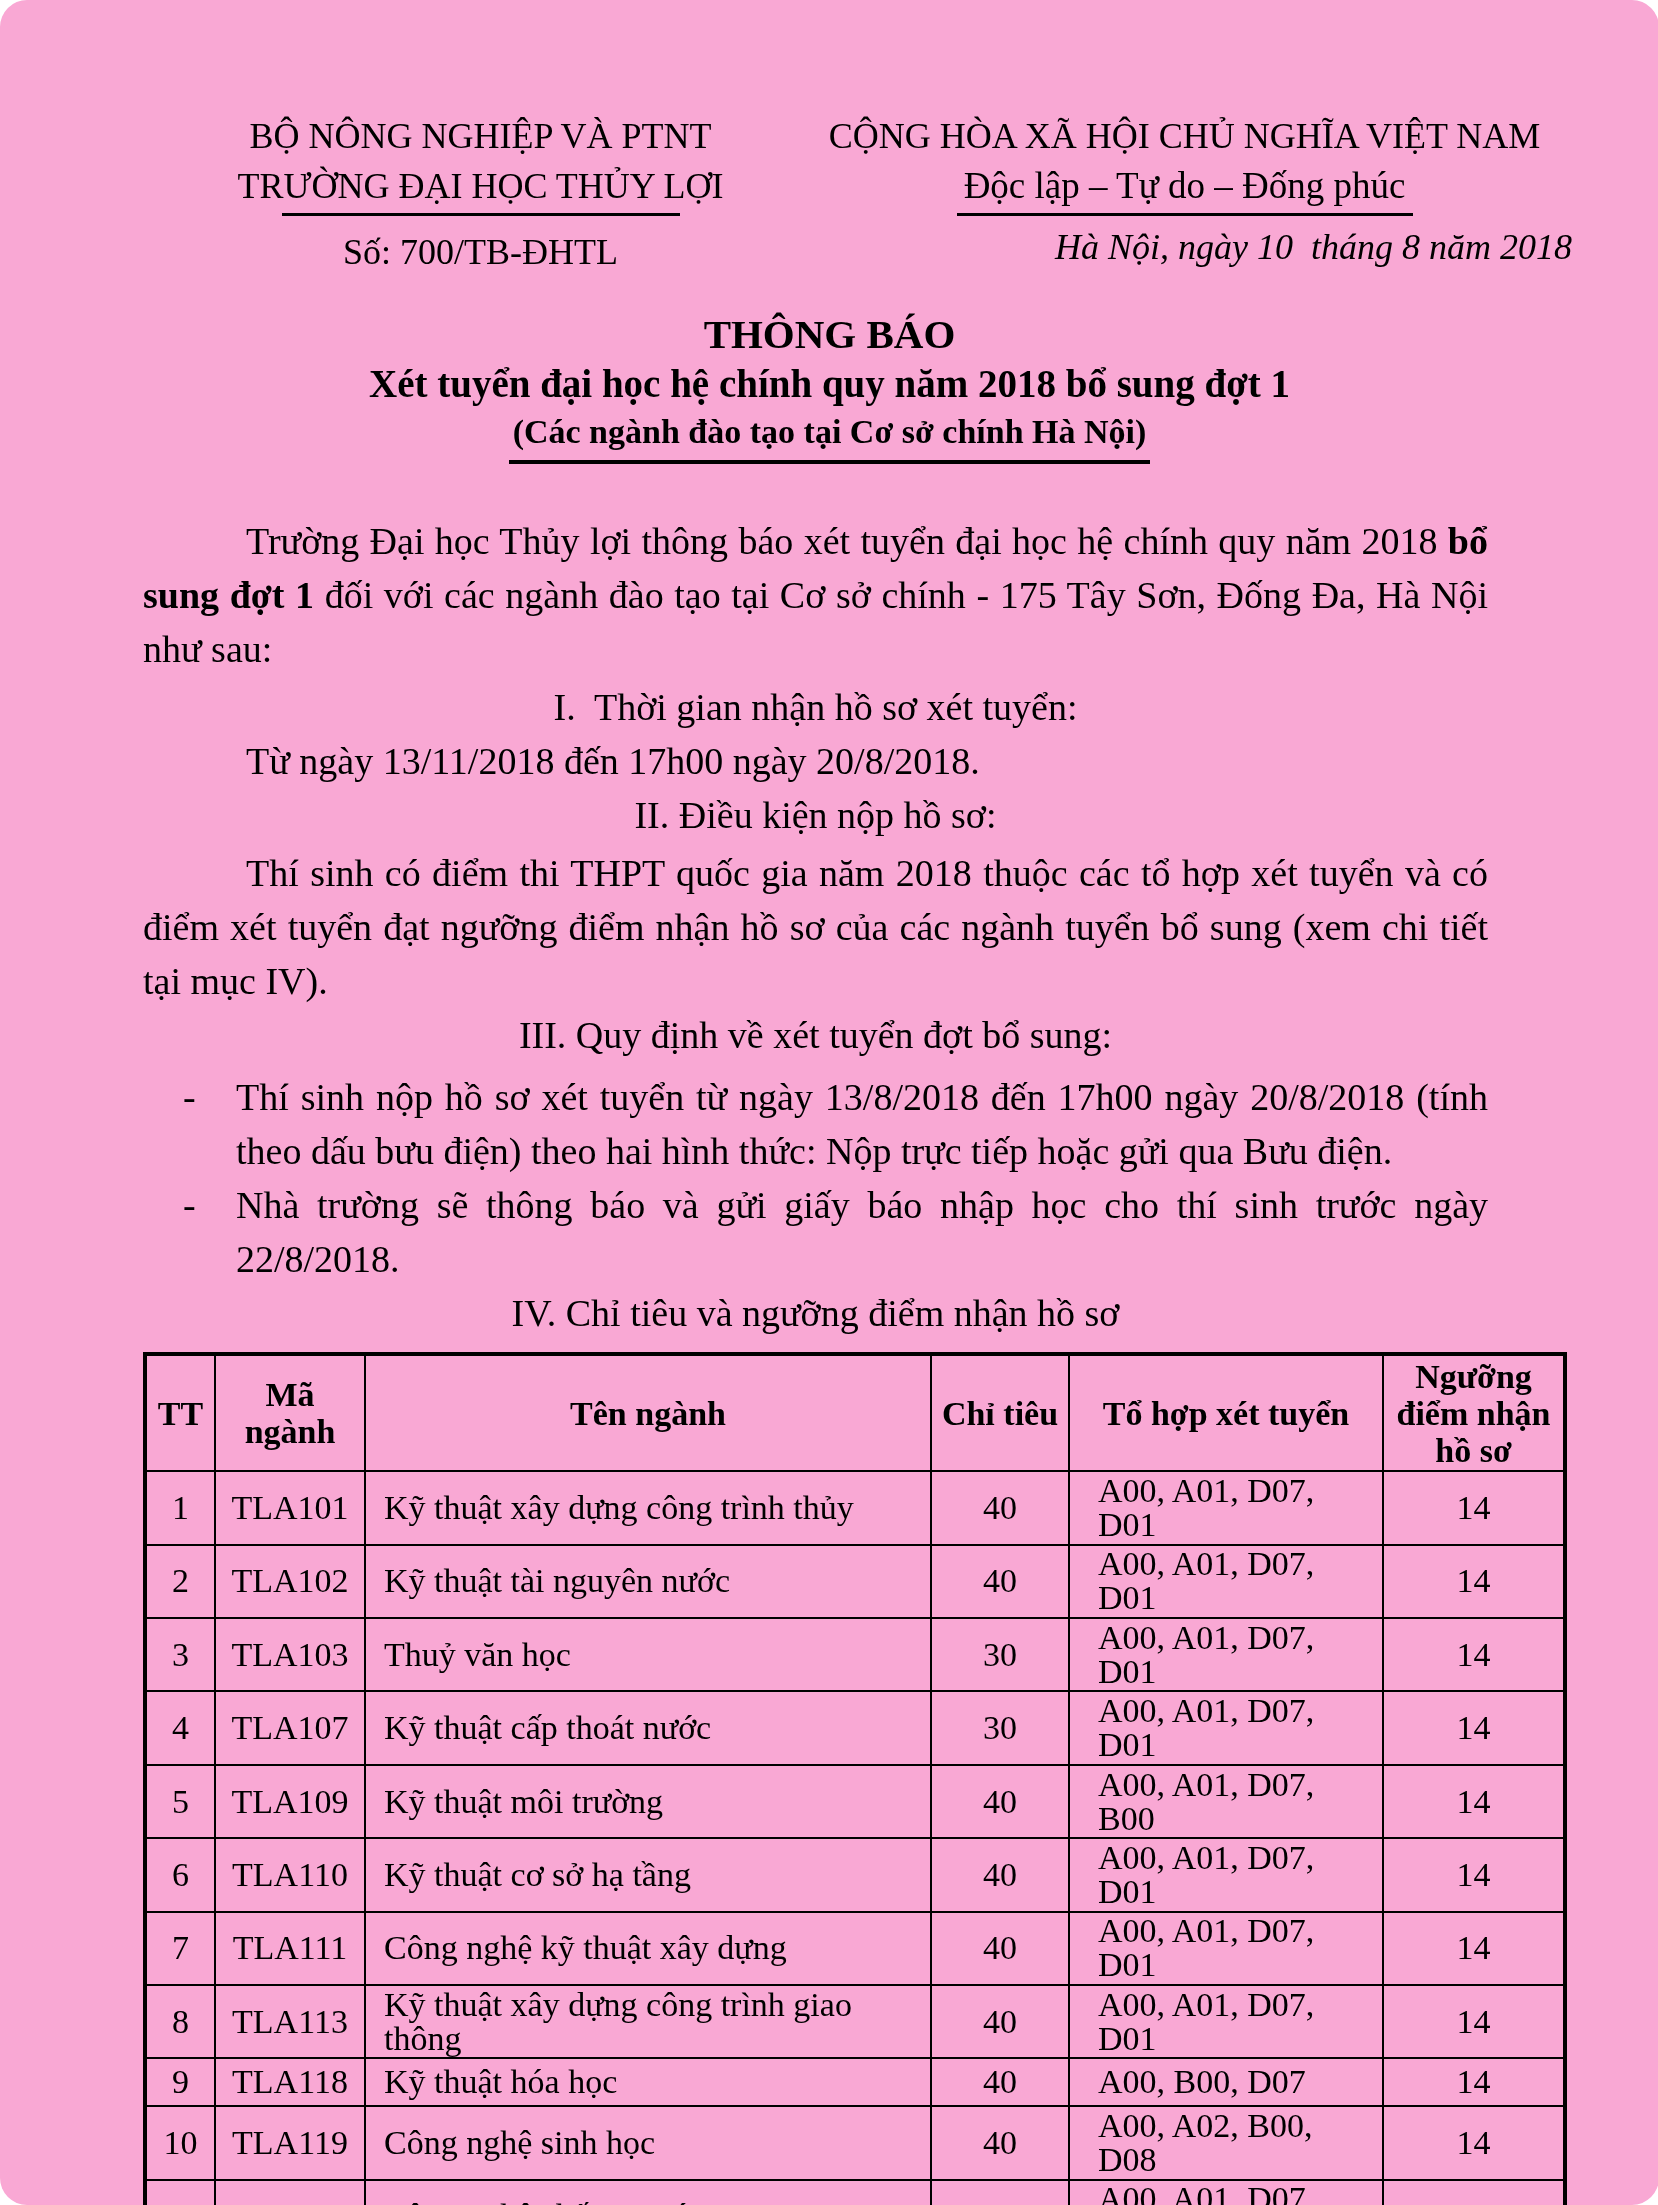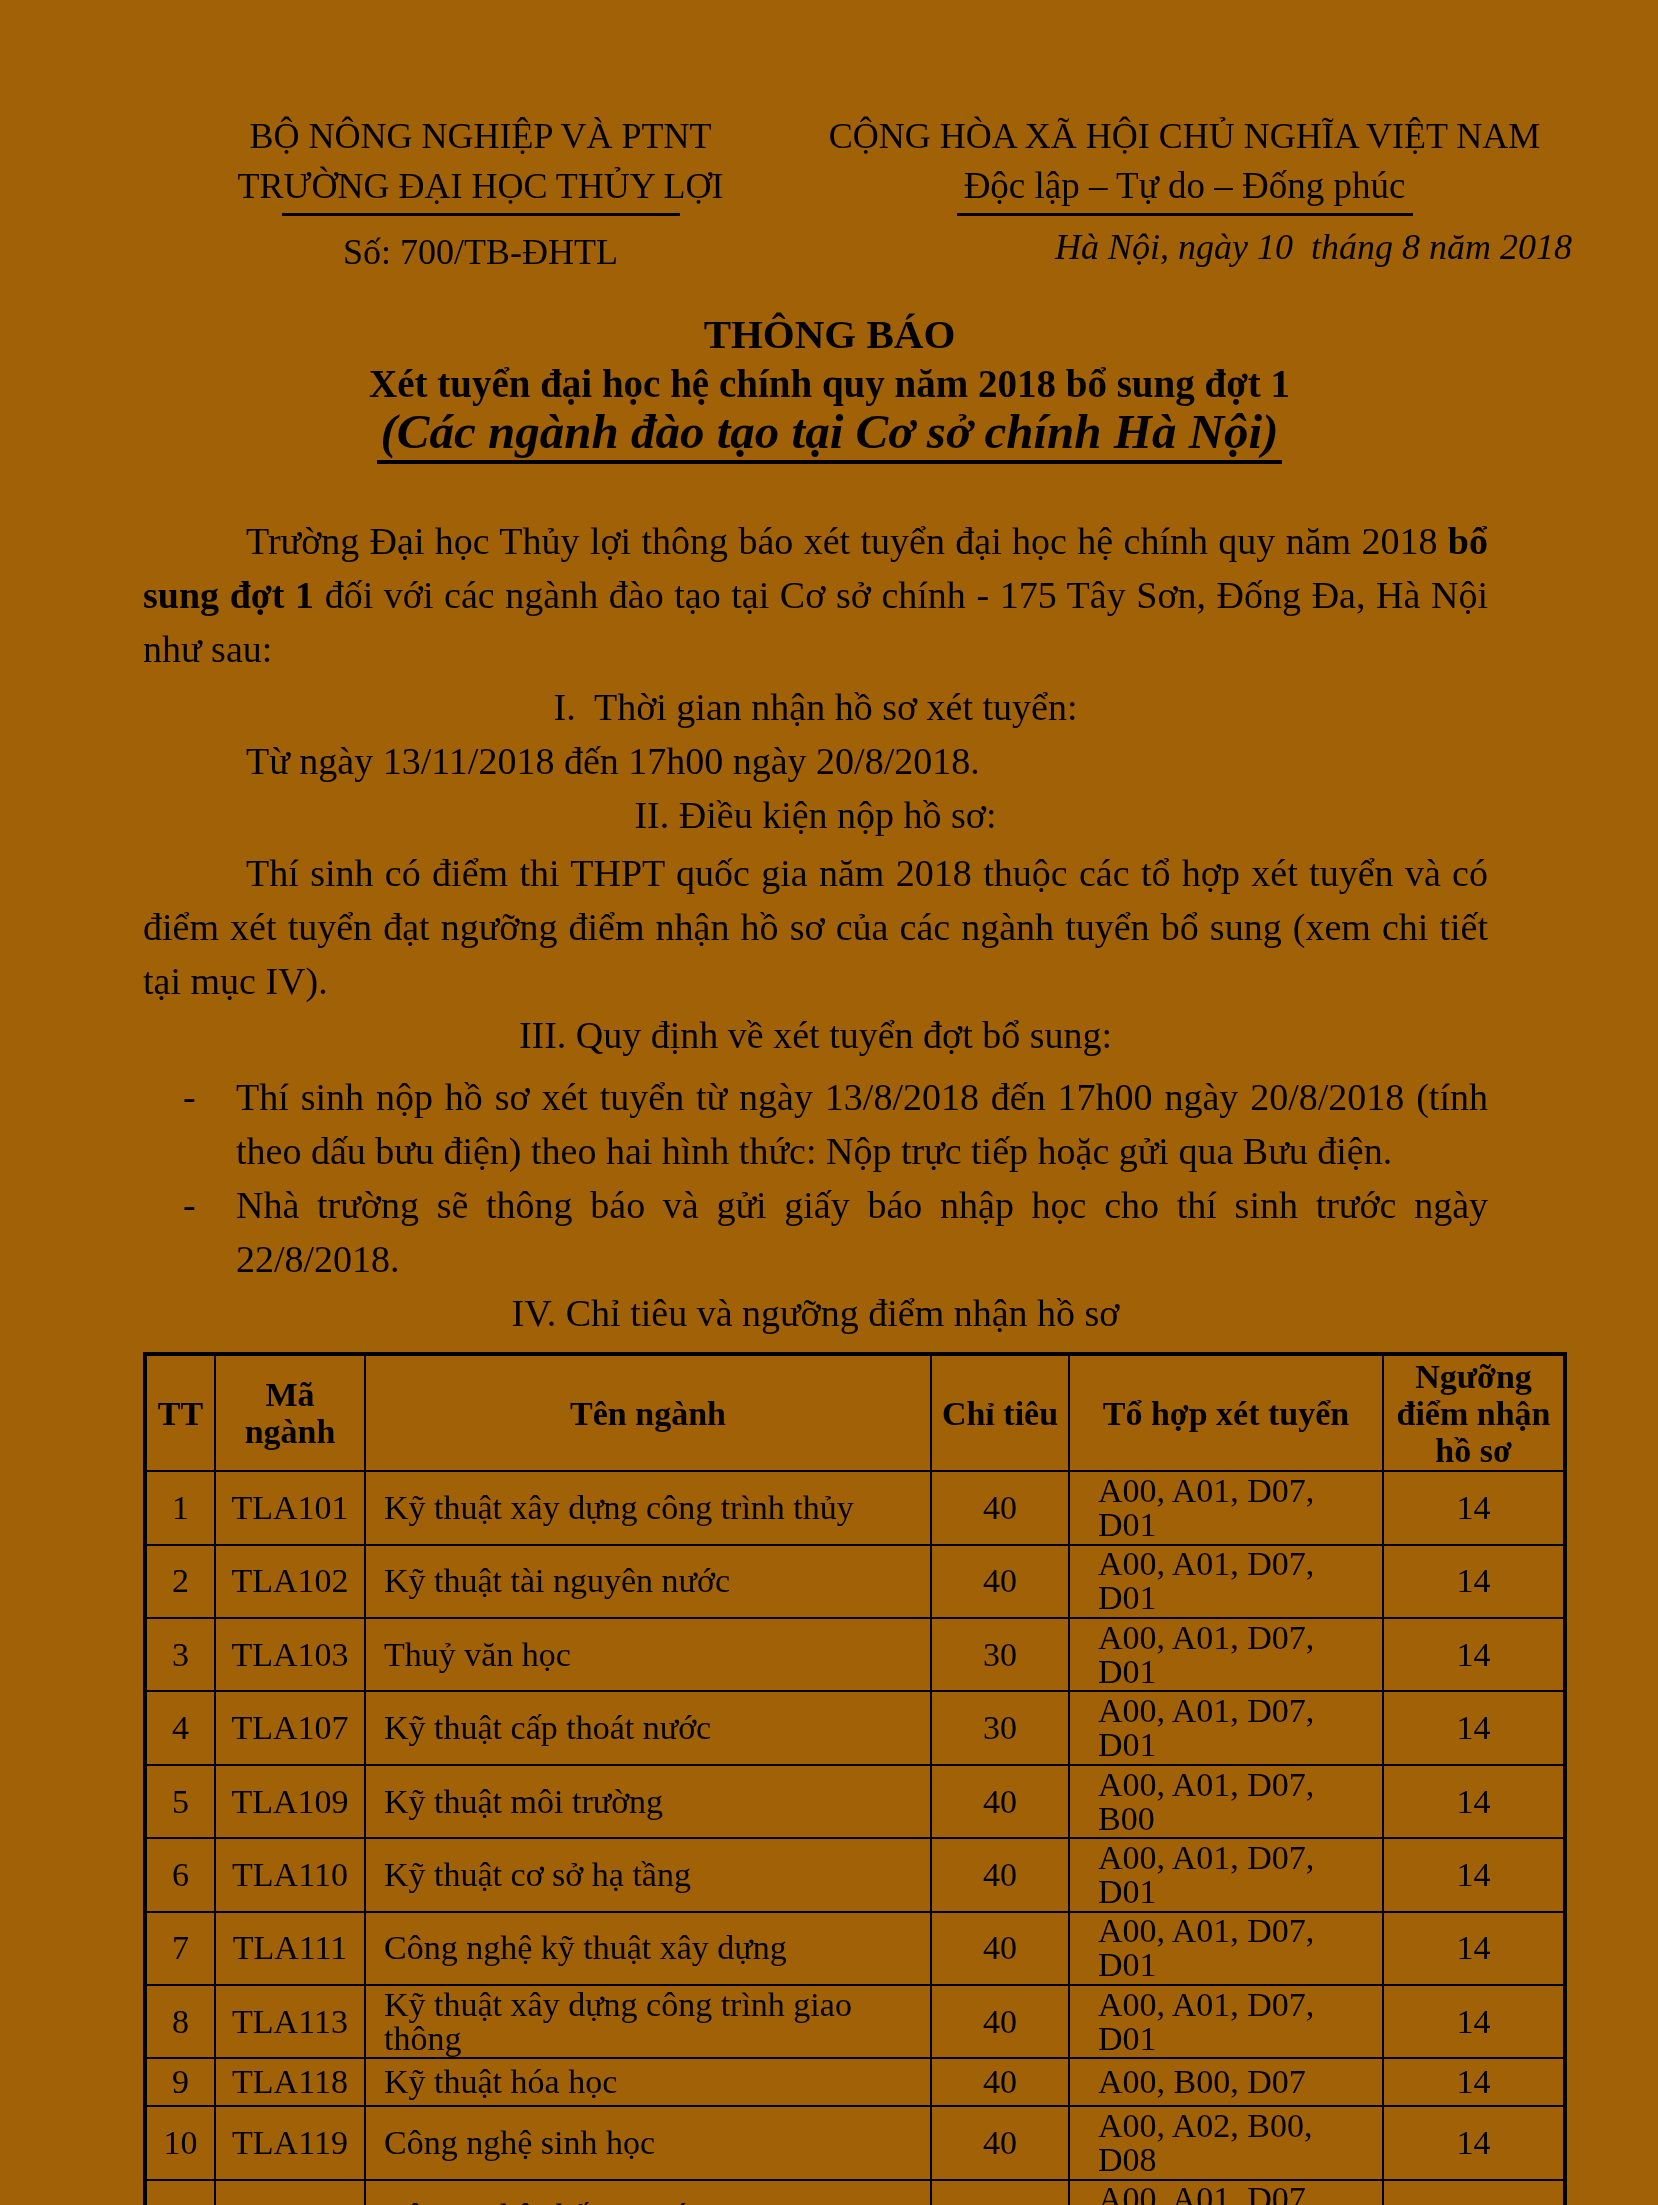--- a/index.html
+++ b/index.html
@@ -1,45 +1,46 @@
 <!DOCTYPE html>
 <html style="font-size:13.3px"><head>
 <meta charset="utf-8">
 <style>
   * { box-sizing: border-box; margin: 0; padding: 0; }
   html, body { background: #ffffff; }
   .page {
     position: relative;
     width: 1659px;
     height: 2205px;
-    background: #a16207;
+    background: #f9a8d4;
     color: #000000;
     font-family: "Liberation Serif", "DejaVu Serif", serif;
     overflow: hidden;
+    border-radius: 27px;
   }
   
   .doc-header { display: flex; padding-top: 111px; }
   .h-left  { margin-left: 211px; width: 539px;  text-align: center; }
   .h-right { margin-left: auto; margin-right: 87px; width: 775px; text-align: center; }
   .h-line  { font-size: 36px; line-height: 50px; white-space: pre-wrap; }
   .h-bold  { font-weight: normal; }
   .h-rule  { border-top: 3.3px solid #000; margin: 1.7px auto 0 auto; }
   .rule-left  { width: 398px; }
   .rule-right { width: 456px; }
   .doc-number { margin-top: 11.6px; font-size: 36px; line-height: 50px; }
   .motto { font-size: 37px; }
   .date-line {
     margin-top: 6.6px; font-size: 36px; line-height: 50px;
     font-style: italic; text-align: right; white-space: pre-wrap;
   }
   
   .title-block { margin-top: 31.5px; text-align: center; }
   .title-1 { font-size: 41px; font-weight: bold; line-height: 51px; }
   .title-2 { font-size: 39px; font-weight: bold; line-height: 48px; }
-  .title-3 { font-size: 49px; font-weight: bold; line-height: 48px; font-style: italic; }
+  .title-3 { font-size: 34px; font-weight: bold; line-height: 48px; }
   .title-3 .underlined { display: inline-block; border-bottom: 4.1px solid #000; padding: 0 3.3px 4.1px 3.3px; }
   
   .content { font-size: 38px; line-height: 54px; text-align: justify; padding: 0 171px 0 143px; }
   .para { text-indent: 103px; }
   .p-intro { margin-top: 50px; }
   .heading { font-weight: normal; white-space: pre-wrap; text-align: center; }
   .hd-1 { margin-top: 4.1px; }
   .p-sub { text-indent: 103px; }
   .p-body { margin-top: 4.1px; }
   .bullet { position: relative; padding-left: 93px; }

